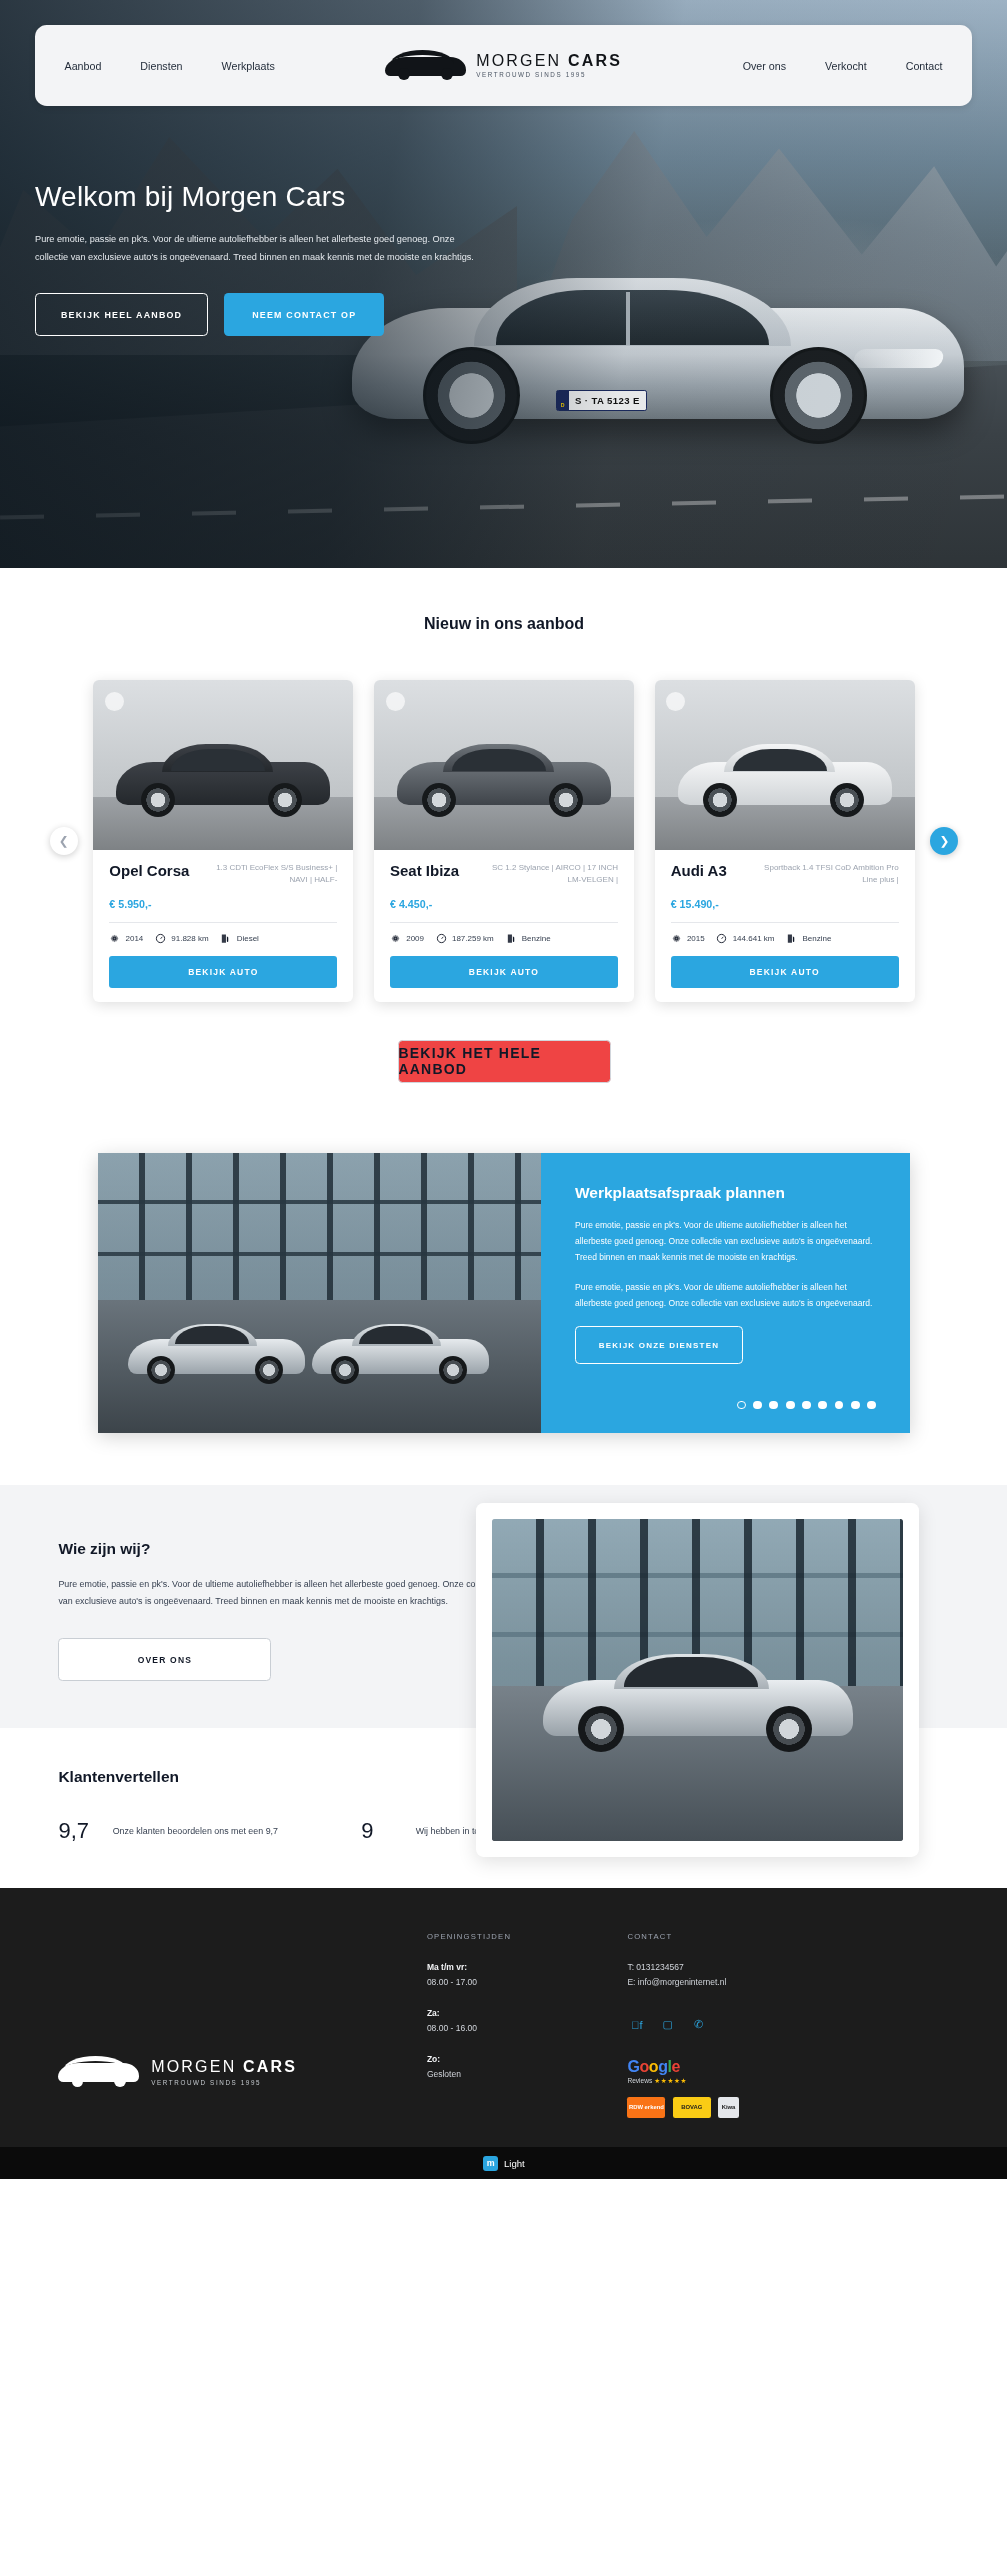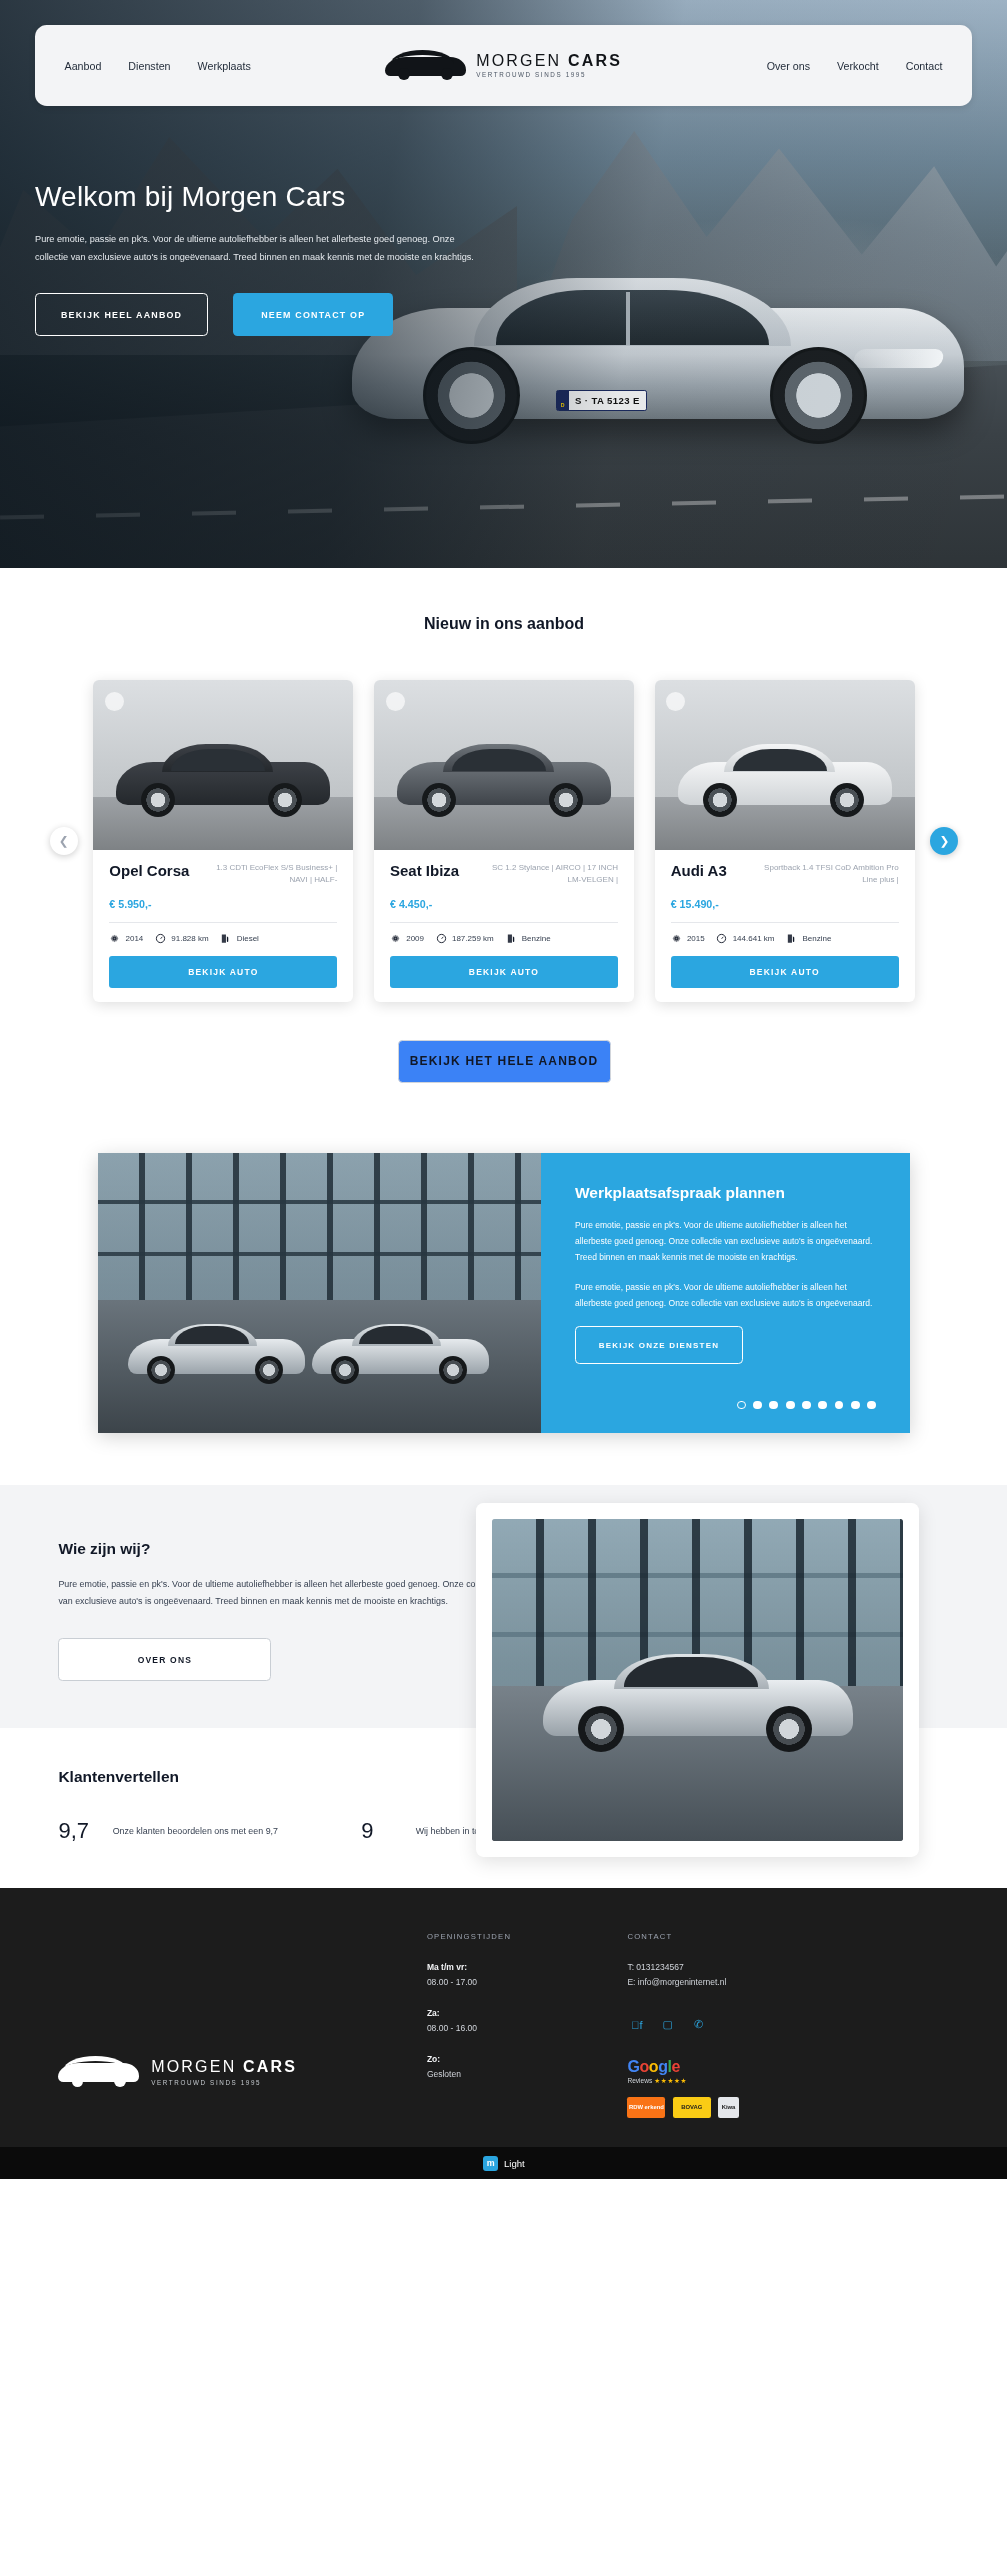--- a/index.html
+++ b/index.html
@@ -87,21 +87,21 @@
     position: absolute; inset: 0;
     background: linear-gradient(100deg, rgba(10,20,28,.78) 0%, rgba(12,22,30,.55) 38%, rgba(12,22,30,.05) 62%, rgba(0,0,0,0) 100%);
   }
 
   .navbar {
     position: absolute; left: 35px; top: 25px; width: 937px; height: 81px;
     background: #f3f4f6; border-radius: 11.8px; z-index: 8;
     display: flex; align-items: center; padding: 0 29.5px;
     box-shadow: 0 1.5px 7.4px rgba(0,0,0,.10);
   }
-  .nav-left, .nav-right { display: flex; align-items: center; gap: 27px; }
+  .nav-left, .nav-right { display: flex; align-items: center; gap: 39px; }
   .nav-left { flex: 1; }
   .nav-right { flex: 1; justify-content: flex-end; }
   .nav-link { font-size: 10.7px; color: #1f2937; cursor: pointer; }
   .brand { display: flex; align-items: center; gap: 10.3px; }
   .brand-mark { width: 81px; height: 32px; position: relative; }
   .bm-body {
     position: absolute; left: 0; bottom: 5.9px; width: 81px; height: 19px;
     background: #111418; border-radius: 29.5px 22px 7.4px 7.4px / 19px 17.7px 7.4px 7.4px;
   }
   .bm-swoosh {
@@ -111,21 +111,21 @@
   .bm-w1, .bm-w2 { position: absolute; bottom: 1.5px; width: 11.8px; height: 11.8px; border-radius: 50%; background: #111418; }
   .bm-w1 { left: 13.3px; } .bm-w2 { left: 56px; }
   .brand-text { line-height: 1; }
   .brand-title { font-size: 16px; letter-spacing: 2.2px; color: #111418; font-weight: 400; }
   .brand-title b { font-weight: 700; }
   .brand-sub { font-size: 6.3px; letter-spacing: 1.6px; color: #4b5563; margin-top: 3.7px; }
 
   .hero-content { position: absolute; left: 35px; top: 181px; width: 517px; z-index: 6; color: #fff; }
   .hero-title { font-size: 28px; font-weight: 400; letter-spacing: 0.2px; margin-bottom: 17.7px; }
   .hero-text { font-size: 9.2px; line-height: 1.95; color: #e6eaee; max-width: 443px; }
-  .hero-buttons { display: flex; gap: 25px; margin-top: 26.6px; }
+  .hero-buttons { display: flex; gap: 16px; margin-top: 26.6px; }
   .btn {
     display: inline-flex; align-items: center; justify-content: center;
     font-size: 8.9px; letter-spacing: 1.2px; font-weight: 700; cursor: pointer;
   }
   .btn-outline-light {
     height: 43px; padding: 0 25px; border: 1.5px solid #ffffff; border-radius: 4.4px; color: #fff; background: transparent;
   }
   .btn-blue {
     height: 43px; padding: 0 28px; border: none; border-radius: 4.4px; color: #fff; background: #2ba6e0;
   }
@@ -166,22 +166,22 @@
   }
   .arrow-btn {
     position: absolute; top: 50%; transform: translateY(-50%);
     width: 28px; height: 28px; border-radius: 50%; background: #fff;
     box-shadow: 0 1.5px 7.4px rgba(0,0,0,.2); display: flex; align-items: center; justify-content: center;
     color: #9ca3af; font-size: 11.8px; cursor: pointer;
   }
   .arrow-left { left: -4.4px; } .arrow-right { right: -4.4px; background: #2ba6e0; color: #fff; }
   .offer-all {
     margin: 38px auto 0; width: 213px; height: 43px; border: 0.7px solid #d1d5db; border-radius: 4.4px;
-    display: flex; align-items: center; justify-content: center; font-size: 12px; letter-spacing: 1.2px;
-    font-weight: 700; color: #111827; background: #3b82f6; cursor: pointer;
+    display: flex; align-items: center; justify-content: center; font-size: 14px; letter-spacing: 1.2px;
+    font-weight: 700; color: #111827; background: #ef4444; cursor: pointer;
   }
 
   
   .section-workshop { padding: 41px 0 52px; background: #fff; }
   .workshop {
     width: 812px; margin: 0 auto; display: flex; border-radius: 0; overflow: hidden;
     box-shadow: 0 4.4px 19px rgba(0,0,0,.18); min-height: 280px;
   }
   .ws-photo { width: 443px; position: relative; background: linear-gradient(180deg, #7f8b93 0%, #545f67 50%, #39424a 100%); overflow: hidden; }
   .ws-windows { position: absolute; left: 0; top: 0; width: 100%; height: 155px;

